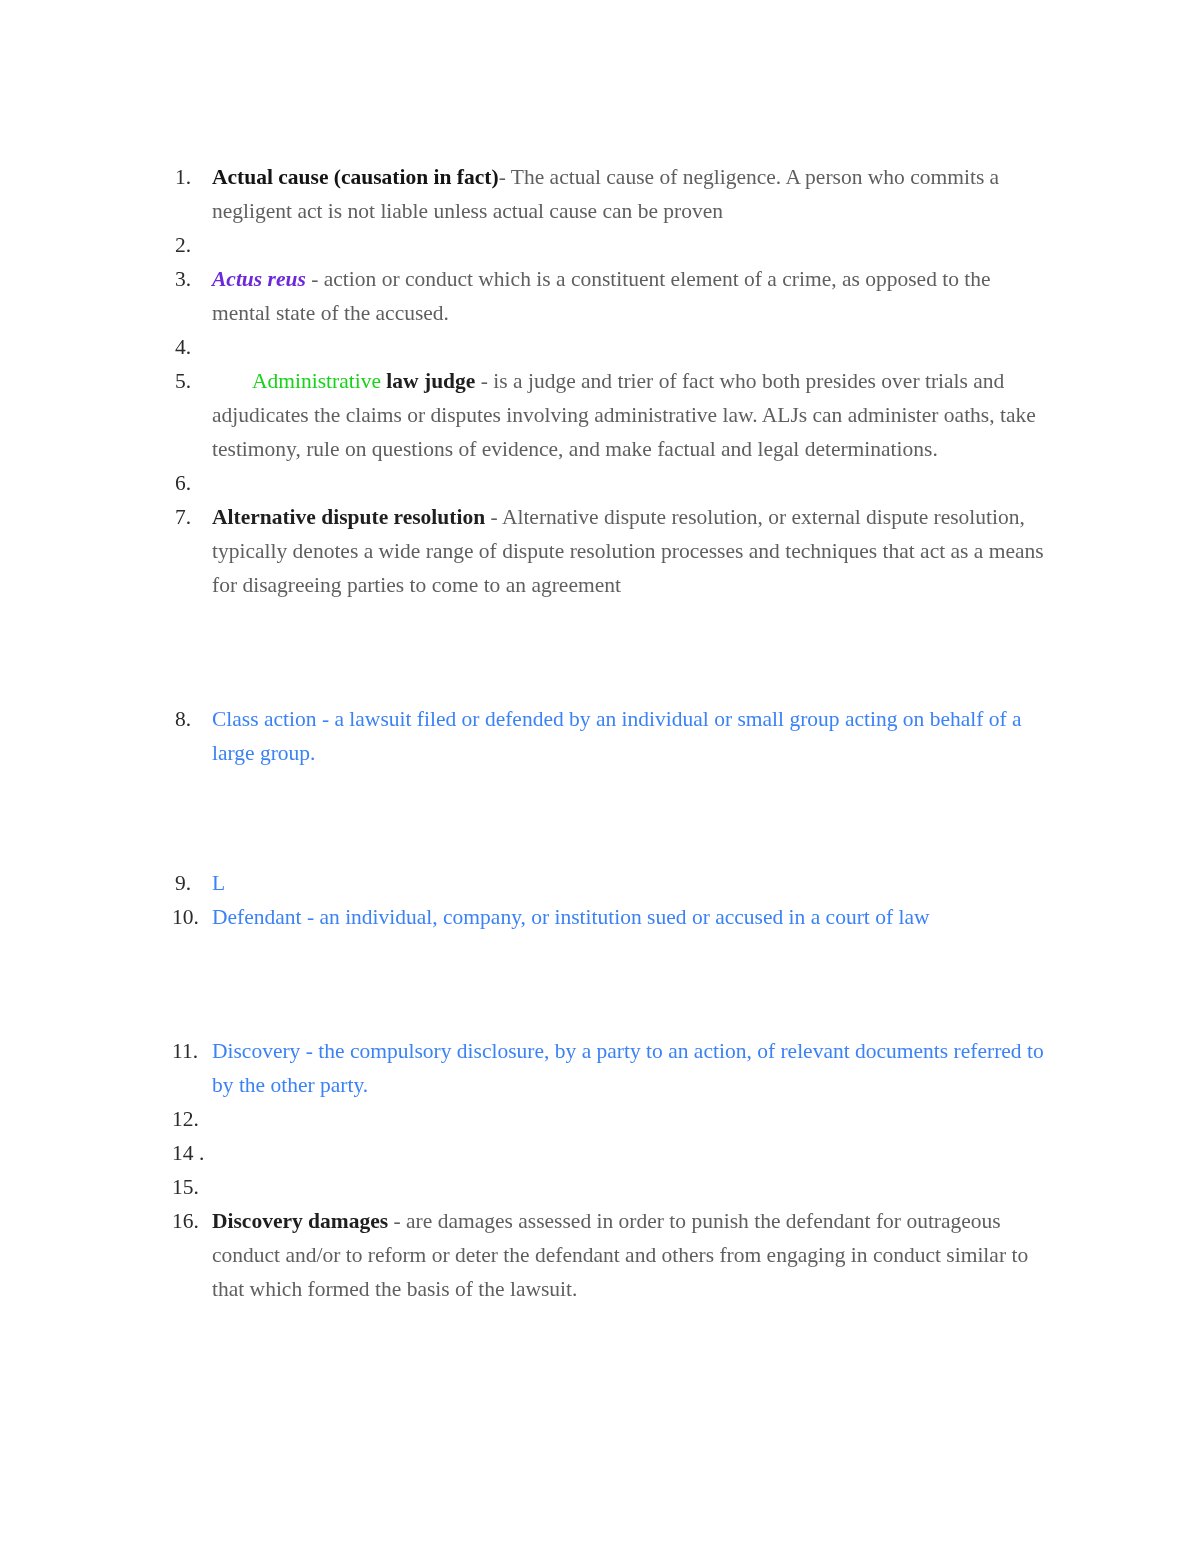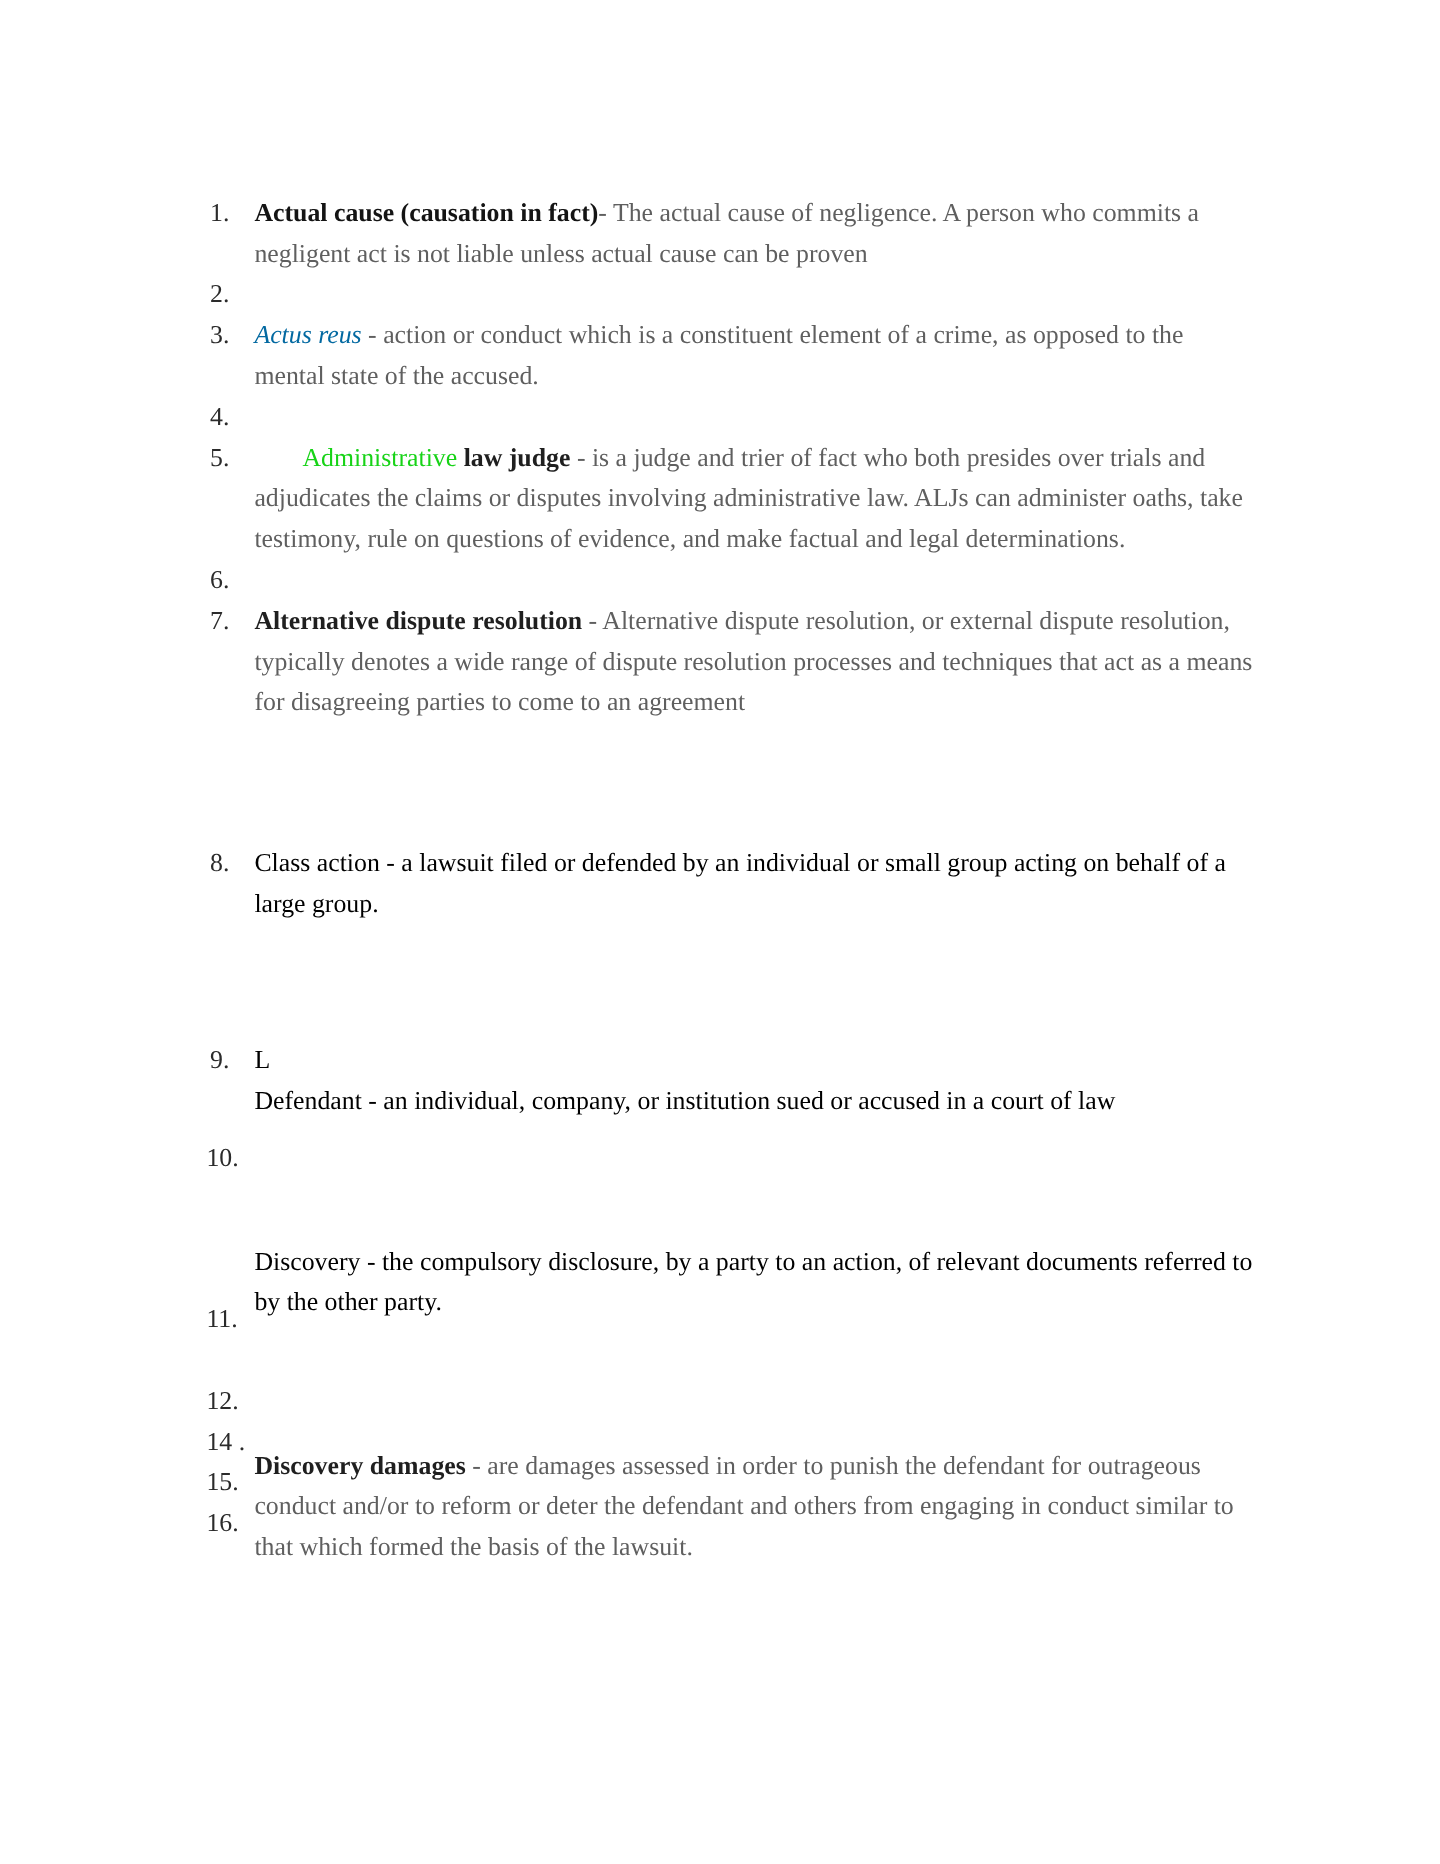--- a/index.html
+++ b/index.html
@@ -48,37 +48,36 @@
     text-align: left;
     color: #2b2b2b;
     font-size: 21.5px;
     line-height: 34px;
     white-space: pre;
   }
   
   li.entry.wide .num {
     left: 172px;
     width: 44px;
-    margin-top: 48px;
   }
   li.entry.empty {
     min-height: 34px;
   }
   .term {
-    color: #000000;
+    color: #3b82f6;
   }
   .term-bold {
     font-weight: bold;
     color: #141414;
     margin-top: 44px;
   }
   .term-bolditalic {
-    font-weight: normal;
+    font-weight: bold;
     font-style: italic;
-    color: #0369a1;
+    color: #6d28d9;
   }
   .term-green {
     color: #17d317;
     margin-left: 40px;
   }
   .term-dark {
     color: #1f1f1f;
     font-weight: bold;
   }
   .defn {

